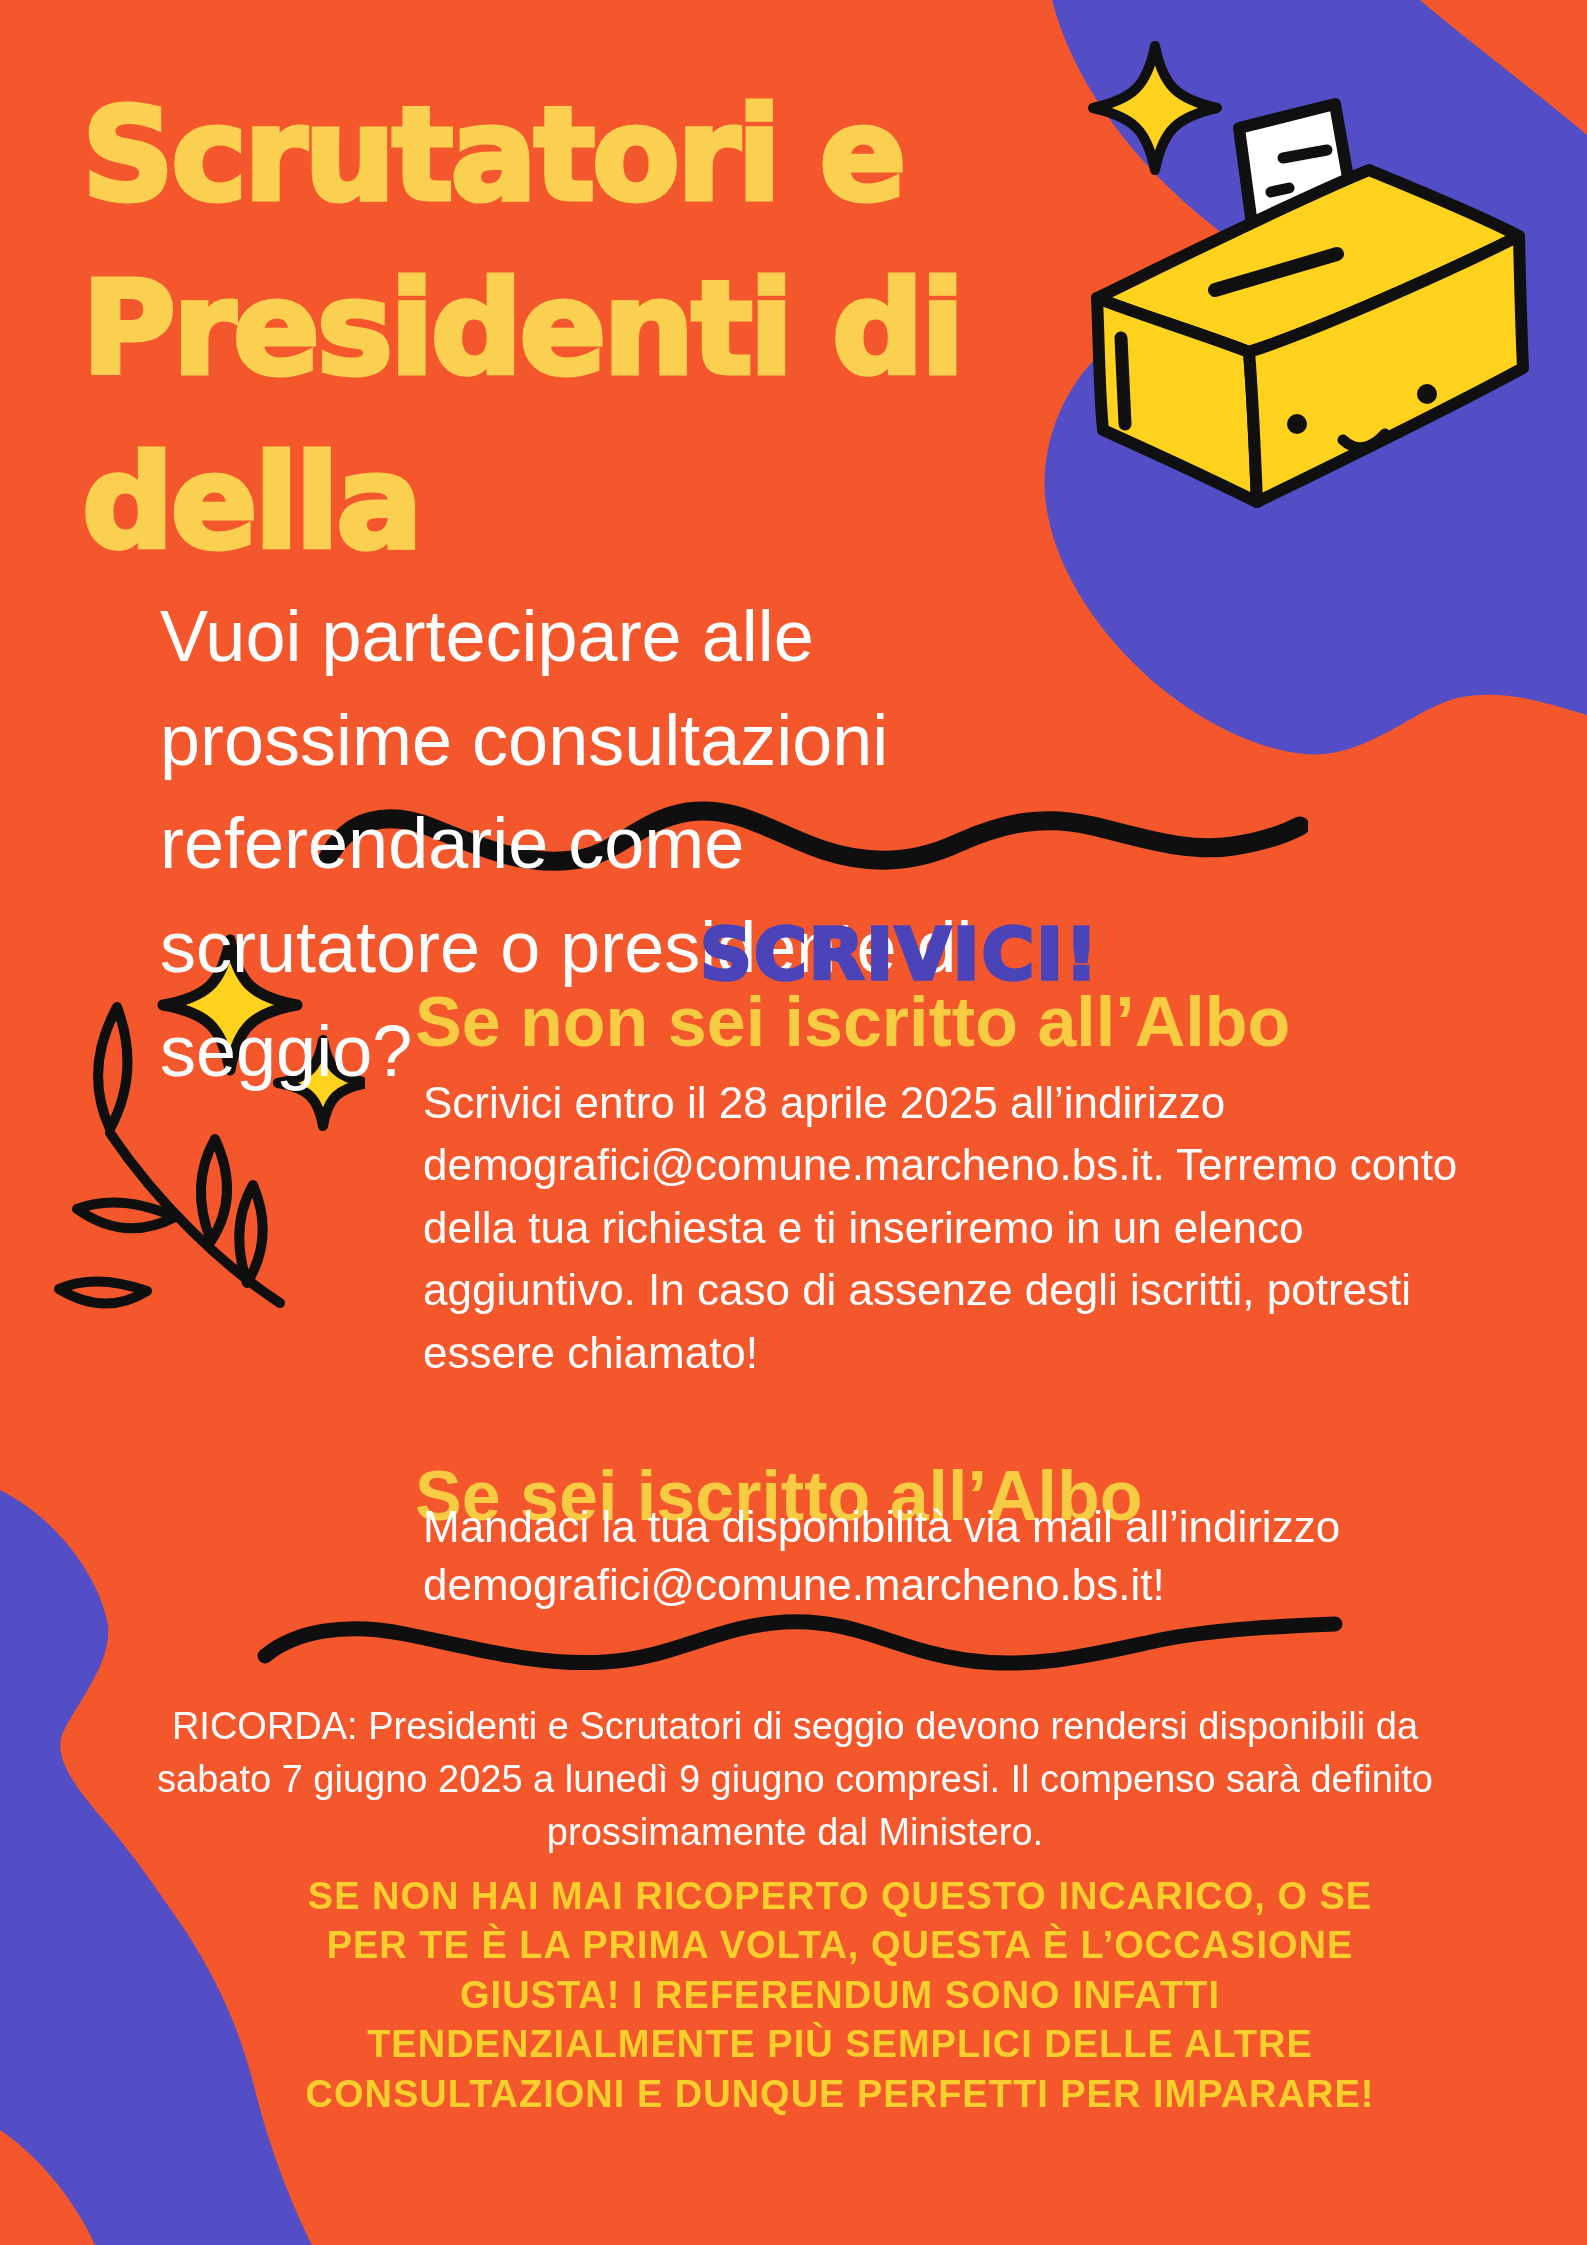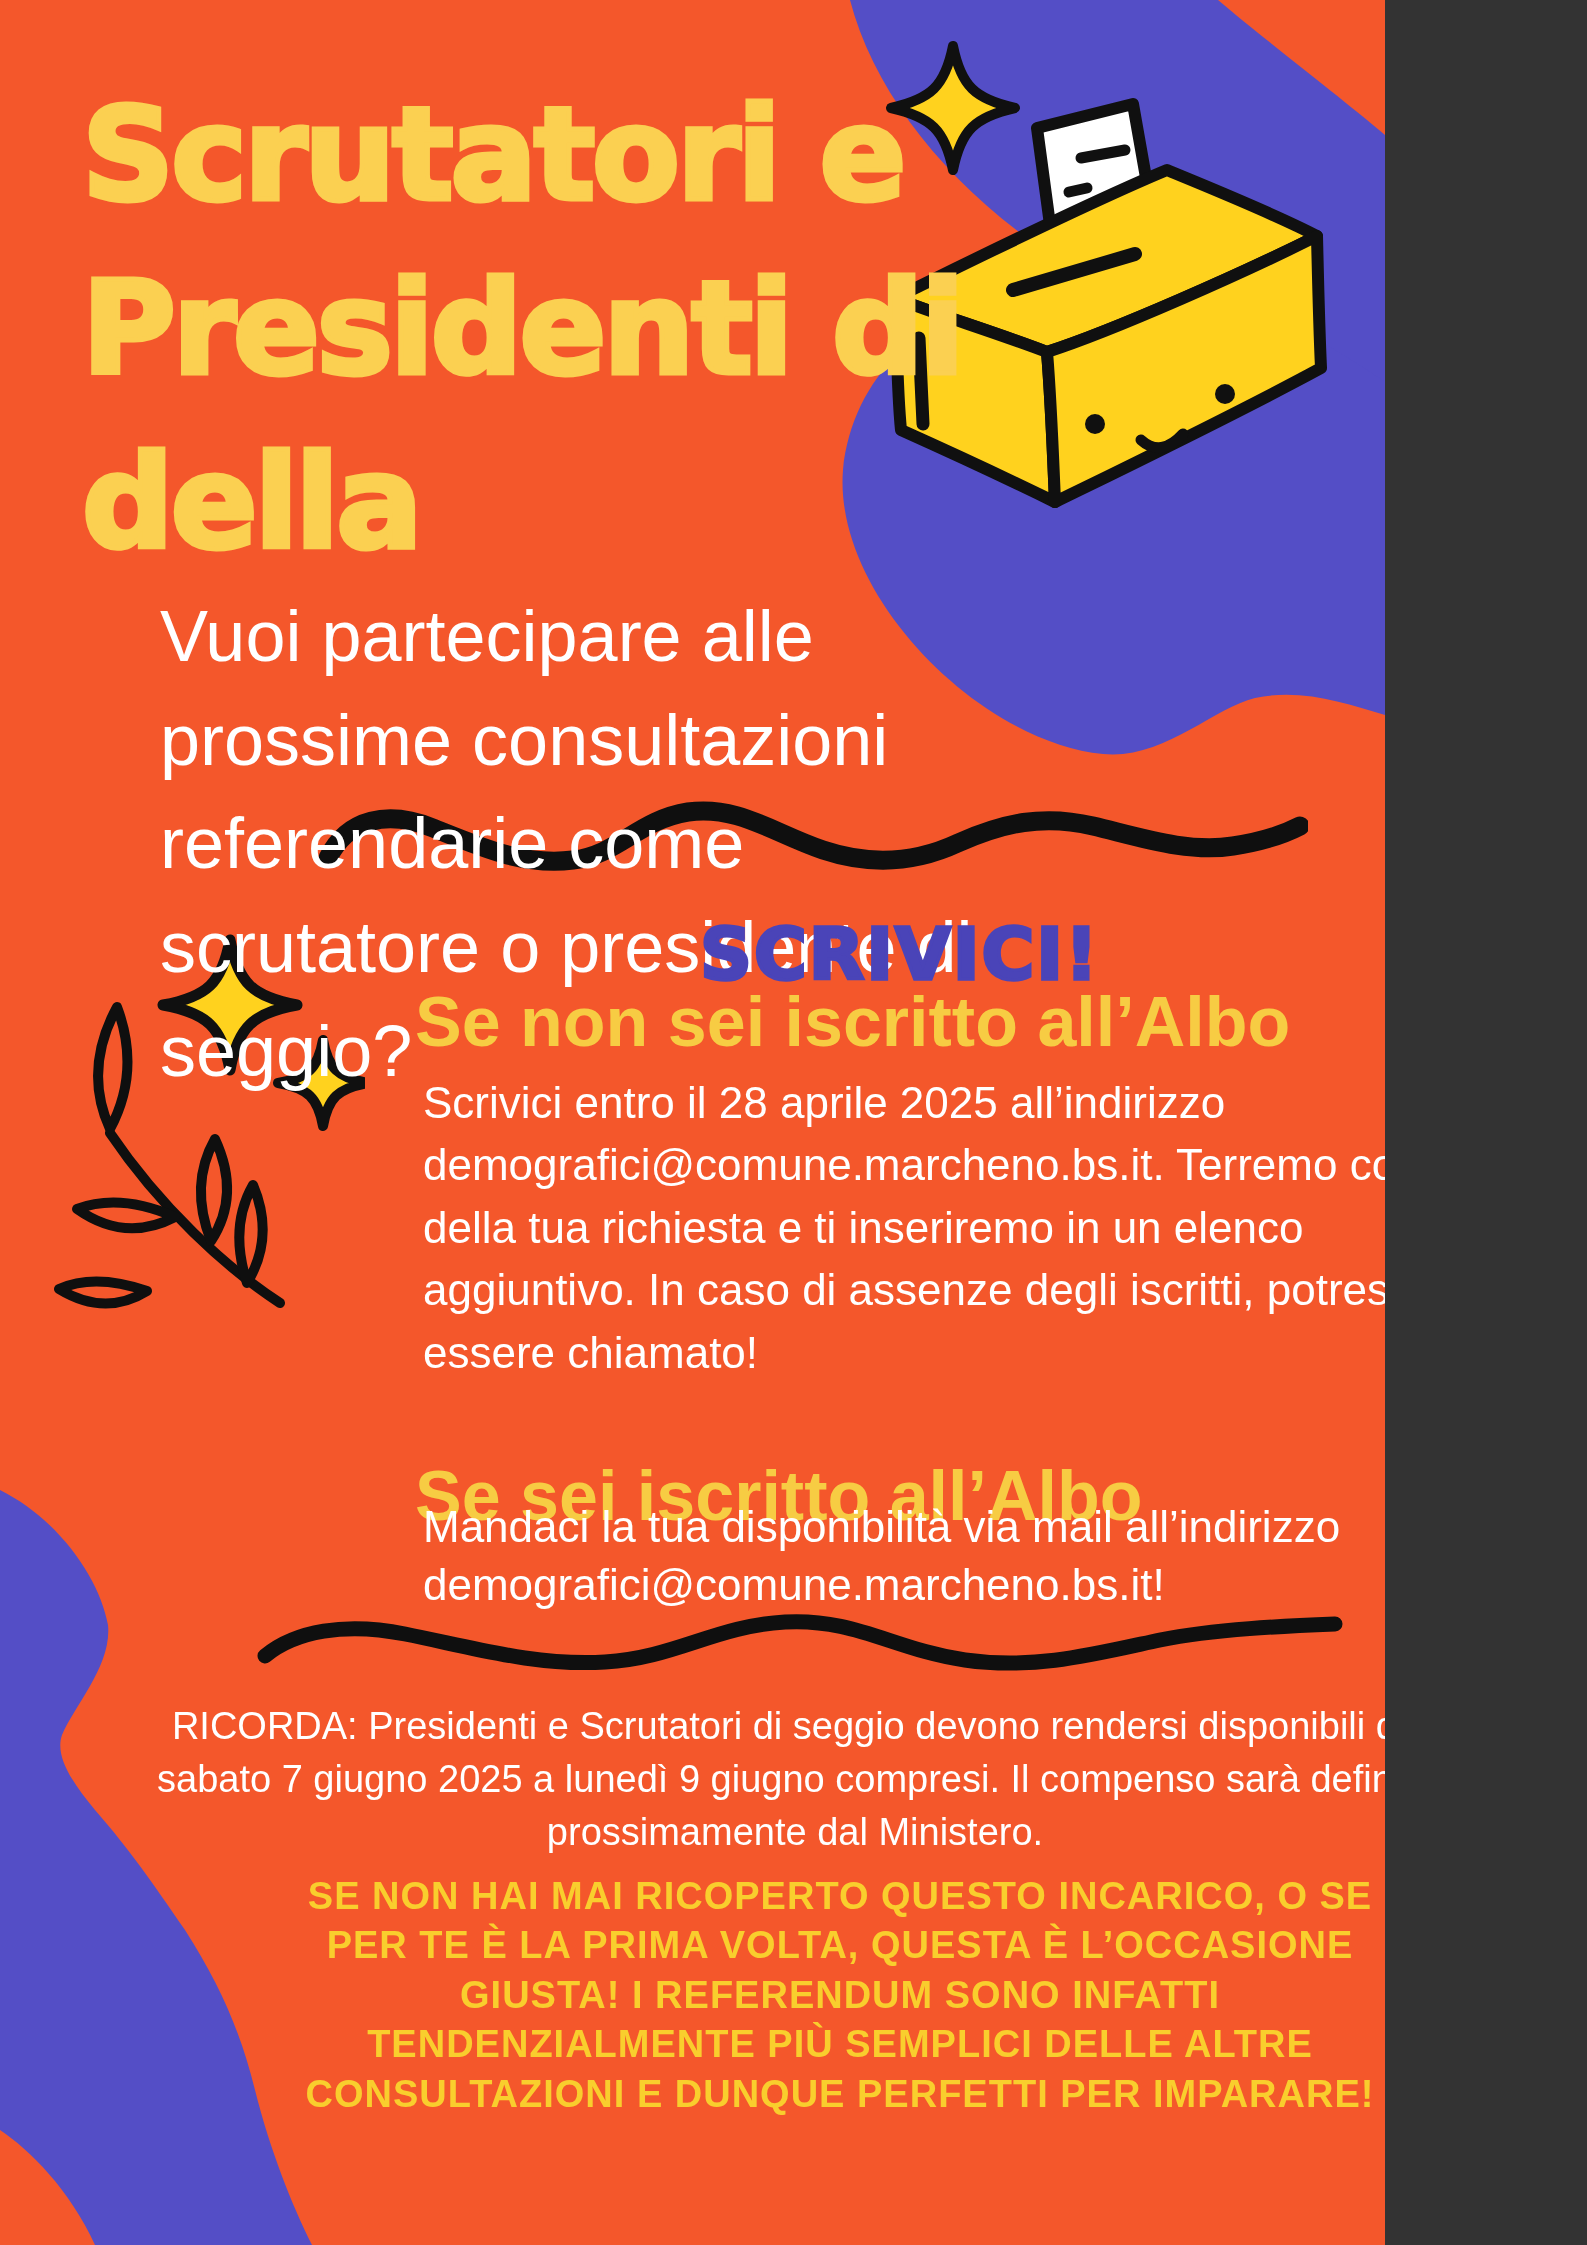--- a/index.html
+++ b/index.html
@@ -1,18 +1,18 @@
 <!DOCTYPE html>
 <html><head>
 <meta charset="utf-8">
 <style>
   html,body{margin:0;padding:0;background:#333;}
   .poster{
     position:relative;
-    width:1385px;height:2245px;
+    width:1587px;height:2245px;
     background:#F4572B;
     overflow:hidden;
     font-family:"Liberation Sans", sans-serif;
   }
   .abs{position:absolute;}
   .title{
     left:82px;top:68px;width:1250px;
     font-family:"DejaVu Sans", sans-serif;
     font-weight:800;
     font-size:128px;line-height:1.36;letter-spacing:-3px;

